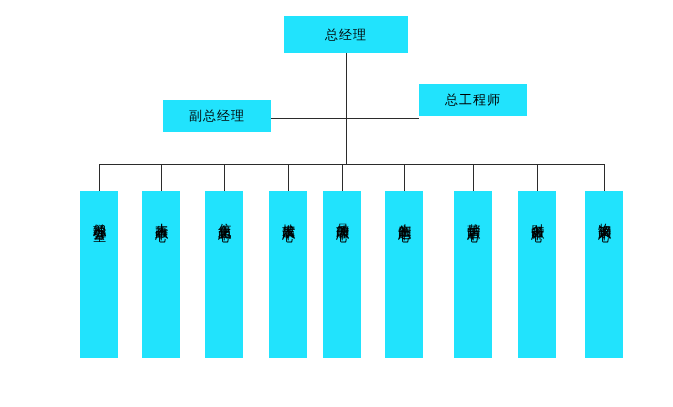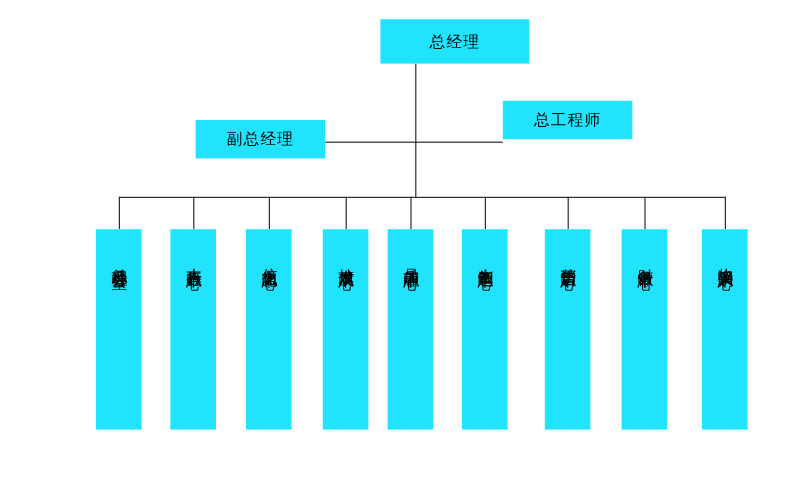--- a/index.html
+++ b/index.html
@@ -29,21 +29,20 @@
     font-size: 13px;
     letter-spacing: 1px;
   }
 
   
   #node-ceo {
     left: 284px;
     top: 16px;
     width: 124px;
     height: 37px;
-    margin-left: 33px;
   }
 
   
   #node-deputy-gm {
     left: 163px;
     top: 100px;
     width: 108px;
     height: 32px;
   }
   #node-chief-engineer {

